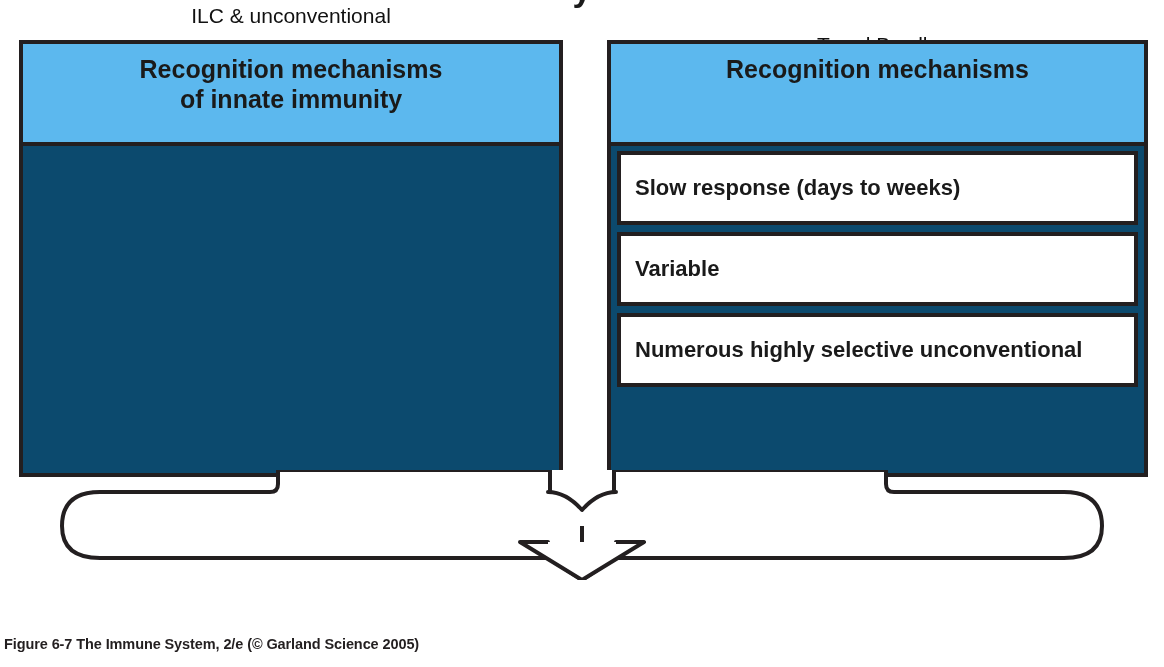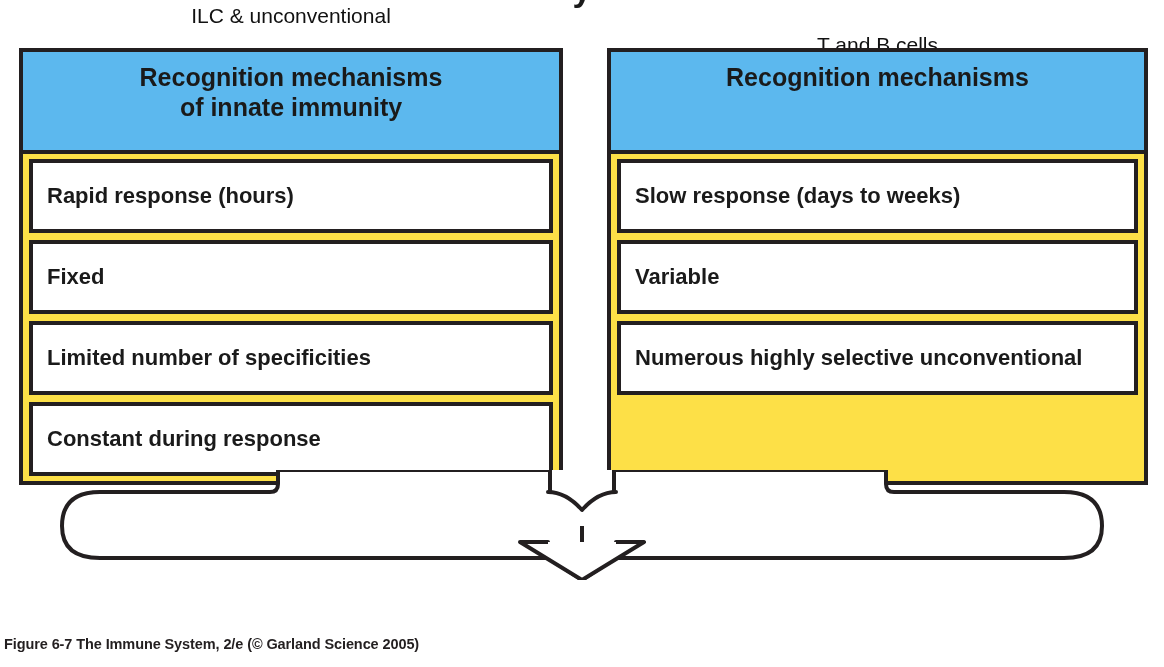--- a/index.html
+++ b/index.html
@@ -46,23 +46,22 @@
     white-space: nowrap;
   }
   #caption-left  { left: 19px;  width: 544px; }
   #caption-right { left: 607px; width: 541px; margin-top: 29px; }
 
   
   .column {
     position: absolute;
     top: 40px;
     border: 4px solid #231f20;
-    background: #fde047;
-    box-sizing: border-box;
-    margin-top: 8px;
+    background: #0c4a6e;
+    box-sizing: border-box;
   }
   #column-left  { left: 19px;  width: 544px; height: 437px; }
   #column-right { left: 607px; width: 541px; height: 437px; }
 
   .col-header {
     background: #5cb8ee;
     color: #1a1a1a;
     font-size: 25px;
     font-weight: bold;
     line-height: 1.18;
@@ -142,26 +141,20 @@
 
   <div class="title-crop">y</div>
 
   <div class="col-caption" id="caption-left">ILC &amp; unconventional</div>
   <div class="col-caption" id="caption-right">T and B cells</div>
 
   <div class="column" id="column-left">
     <div class="col-header">
       <div>Recognition mechanisms</div>
       <div>of innate immunity</div>
-    </div>
-    <div class="col-list">
-      <div class="list-item">Rapid response (hours)</div>
-      <div class="list-item">Fixed</div>
-      <div class="list-item">Limited number of specificities</div>
-      <div class="list-item">Constant during response</div>
     </div>
   </div>
 
   <div class="column" id="column-right">
     <div class="col-header">
       <div>Recognition mechanisms</div>
     </div>
     <div class="col-list">
       <div class="list-item">Slow response (days to weeks)</div>
       <div class="list-item">Variable</div>

